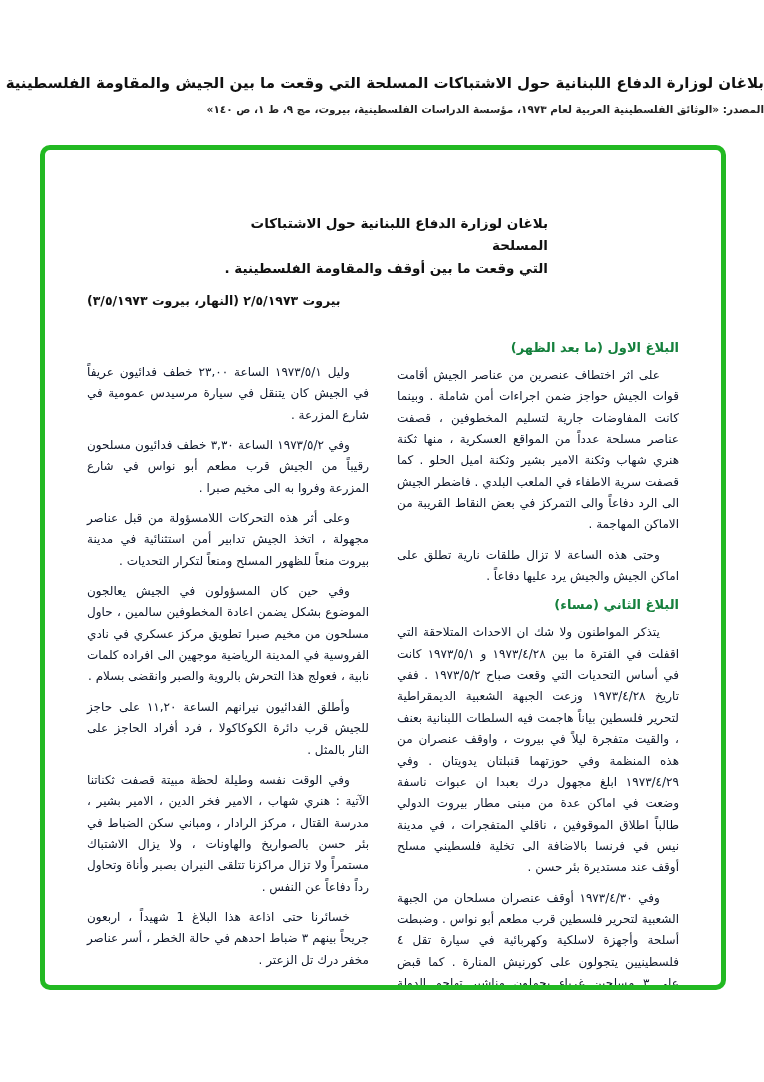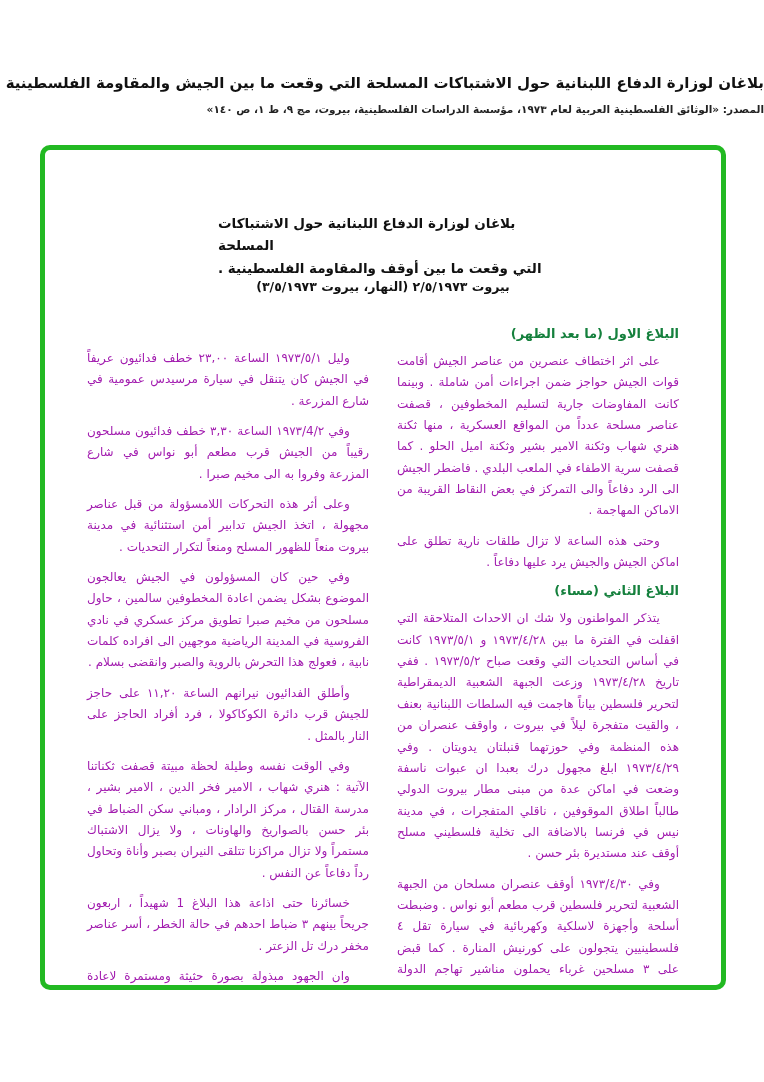--- a/index.html
+++ b/index.html
@@ -45,28 +45,29 @@
     border-radius: 10px;
     background: #ffffff;
     overflow: hidden;
   }
   .scan-inner {
     padding: 62px 42px 0 42px;
   }
   .doc-title {
     width: 330px;
     margin: 0 auto;
-    text-align: left;
+    text-align: right;
     font-weight: bold;
     font-size: 13.5px;
     line-height: 1.65;
     color: #111;
   }
   .doc-date {
-    text-align: center;
+    margin-top: 14px;
+    text-align: left;
     font-size: 12.5px;
     font-weight: bold;
     color: #111;
   }
   .columns {
     display: flex;
     direction: rtl;
     gap: 28px;
     margin-top: 22px;
   }
@@ -82,21 +83,21 @@
     font-size: 13px;
     margin: 10px 0 10px 0;
     color: #15803d;
   }
   .para {
     font-size: 12px;
     line-height: 1.78;
     text-align: justify;
     text-indent: 1.6em;
     margin-bottom: 9px;
-    color: #a21caf;
+    color: #0f172a;
   }
 </style>
 </head>
 <body>
 
 <div class="page">
 
   <div class="header-title">بلاغان لوزارة الدفاع اللبنانية حول الاشتباكات المسلحة التي وقعت ما بين الجيش والمقاومة الفلسطينية</div>
 
   <div class="source-line">المصدر: «الوثائق الفلسطينية العربية لعام ١٩٧٣، مؤسسة الدراسات الفلسطينية، بيروت، مج ٩، ط ١، ص ١٤٠»</div>
@@ -118,21 +119,21 @@
           <p class="para">على اثر اختطاف عنصرين من عناصر الجيش أقامت قوات الجيش حواجز ضمن اجراءات أمن شاملة . وبينما كانت المفاوضات جارية لتسليم المخطوفين ، قصفت عناصر مسلحة عدداً من المواقع العسكرية ، منها ثكنة هنري شهاب وثكنة الامير بشير وثكنة اميل الحلو . كما قصفت سرية الاطفاء في الملعب البلدي . فاضطر الجيش الى الرد دفاعاً والى التمركز في بعض النقاط القريبة من الاماكن المهاجمة .</p>
           <p class="para">وحتى هذه الساعة لا تزال طلقات نارية تطلق على اماكن الجيش والجيش يرد عليها دفاعاً .</p>
 
           <div class="section-heading">البلاغ الثاني (مساء)</div>
           <p class="para">يتذكر المواطنون ولا شك ان الاحداث المتلاحقة التي اقفلت في الفترة ما بين ١٩٧٣/٤/٢٨ و ١٩٧٣/٥/١ كانت في أساس التحديات التي وقعت صباح ١٩٧٣/٥/٢ . ففي تاريخ ١٩٧٣/٤/٢٨ وزعت الجبهة الشعبية الديمقراطية لتحرير فلسطين بياناً هاجمت فيه السلطات اللبنانية بعنف ، والقيت متفجرة ليلاً في بيروت ، واوقف عنصران من هذه المنظمة وفي حوزتهما قنبلتان يدويتان . وفي ١٩٧٣/٤/٢٩ ابلغ مجهول درك بعبدا ان عبوات ناسفة وضعت في اماكن عدة من مبنى مطار بيروت الدولي طالباً اطلاق الموقوفين ، ناقلي المتفجرات ، في مدينة نيس في فرنسا بالاضافة الى تخلية فلسطيني مسلح أوقف عند مستديرة بئر حسن .</p>
           <p class="para">وفي ١٩٧٣/٤/٣٠ أوقف عنصران مسلحان من الجبهة الشعبية لتحرير فلسطين قرب مطعم أبو نواس . وضبطت أسلحة وأجهزة لاسلكية وكهربائية في سيارة تقل ٤ فلسطينيين يتجولون على كورنيش المنارة . كما قبض على ٣ مسلحين غرباء يحملون مناشير تهاجم الدولة والنظام .</p>
         </div>
 
         <div class="col col-left">
           <p class="para">وليل ١٩٧٣/٥/١ الساعة ٢٣,٠٠ خطف فدائيون عريفاً في الجيش كان يتنقل في سيارة مرسيدس عمومية في شارع المزرعة .</p>
-          <p class="para">وفي ١٩٧٣/4/٢ الساعة ٣,٣٠ خطف فدائيون مسلحون رقيباً من الجيش قرب مطعم أبو نواس في شارع المزرعة وفروا به الى مخيم صبرا .</p>
+          <p class="para">وفي ١٩٧٣/٥/٢ الساعة ٣,٣٠ خطف فدائيون مسلحون رقيباً من الجيش قرب مطعم أبو نواس في شارع المزرعة وفروا به الى مخيم صبرا .</p>
           <p class="para">وعلى أثر هذه التحركات اللامسؤولة من قبل عناصر مجهولة ، اتخذ الجيش تدابير أمن استثنائية في مدينة بيروت منعاً للظهور المسلح ومنعاً لتكرار التحديات .</p>
           <p class="para">وفي حين كان المسؤولون في الجيش يعالجون الموضوع بشكل يضمن اعادة المخطوفين سالمين ، حاول مسلحون من مخيم صبرا تطويق مركز عسكري في نادي الفروسية في المدينة الرياضية موجهين الى افراده كلمات نابية ، فعولج هذا التحرش بالروية والصبر وانقضى بسلام .</p>
           <p class="para">وأطلق الفدائيون نيرانهم الساعة ١١,٢٠ على حاجز للجيش قرب دائرة الكوكاكولا ، فرد أفراد الحاجز على النار بالمثل .</p>
           <p class="para">وفي الوقت نفسه وطيلة لحظة مبيتة قصفت ثكناتنا الآتية : هنري شهاب ، الامير فخر الدين ، الامير بشير ، مدرسة القتال ، مركز الرادار ، ومباني سكن الضباط في بئر حسن بالصواريخ والهاونات ، ولا يزال الاشتباك مستمراً ولا تزال مراكزنا تتلقى النيران بصبر وأناة وتحاول رداً دفاعاً عن النفس .</p>
           <p class="para">خسائرنا حتى اذاعة هذا البلاغ 1 شهيداً ، اربعون جريحاً بينهم ٣ ضباط احدهم في حالة الخطر ، أسر عناصر مخفر درك تل الزعتر .</p>
           <p class="para">وان الجهود مبذولة بصورة حثيثة ومستمرة لاعادة الامور الى مجراها الطبيعي .</p>
         </div>
 
       </div>
     </div>

